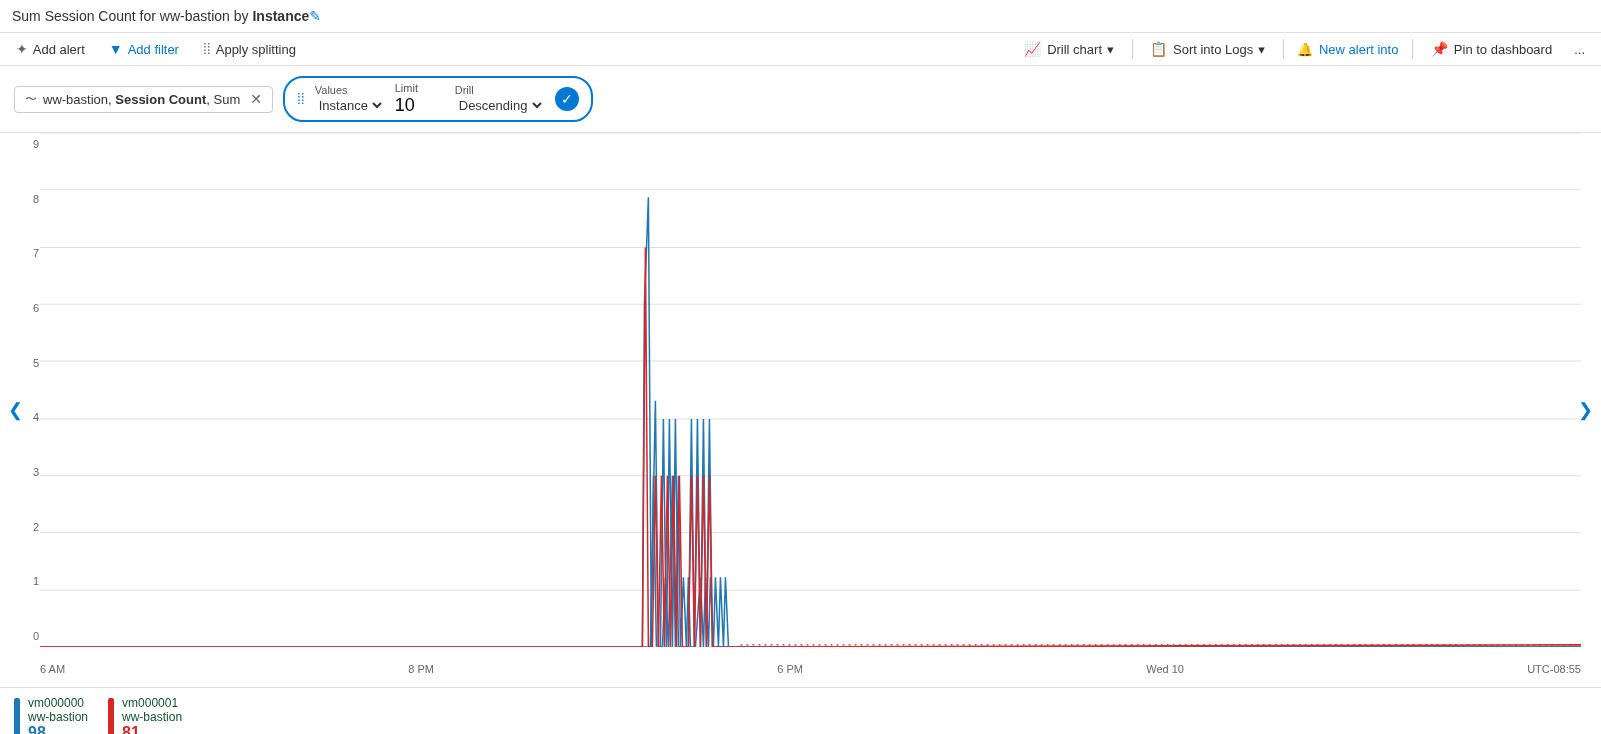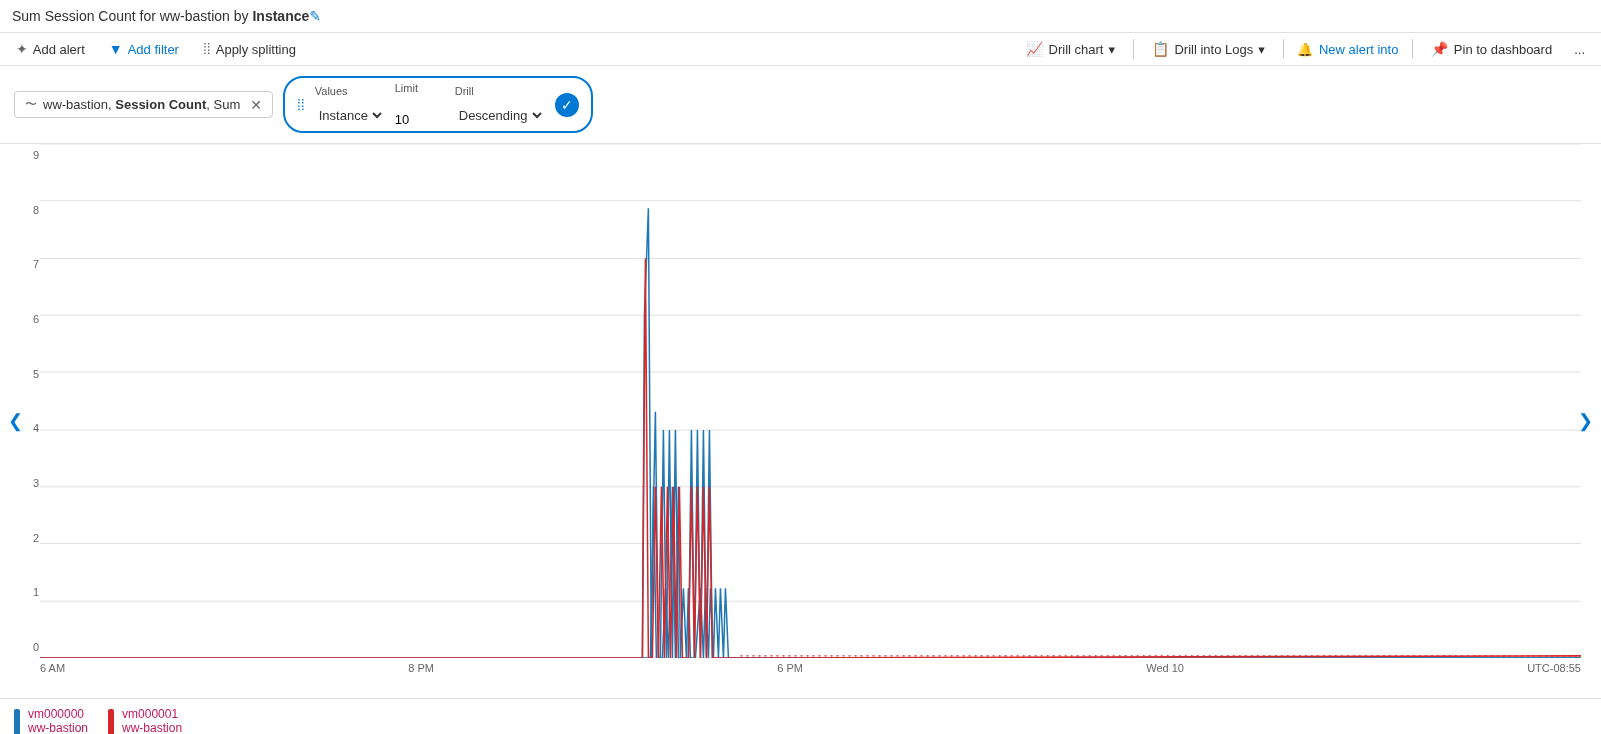--- a/index.html
+++ b/index.html
@@ -90,39 +90,38 @@
       gap: 10px;
       border: 2px solid #0078d4;
       border-radius: 20px;
       padding: 4px 12px;
       background: #fff;
     }
     .splitting-box .split-icon { color: #0078d4; font-size: 14px; }
     .split-field {
       display: flex;
       flex-direction: column;
-      gap: 10px;
+      gap: 1px;
     }
     .split-label { font-size: 11px; color: #555; }
     .split-select {
       border: none;
       outline: none;
       font-size: 13px;
       background: transparent;
       cursor: pointer;
       padding: 0;
       color: #333;
     }
     .split-input {
       border: none;
       outline: none;
-      font-size: 13px;
+      font-size: 18px;
       width: 50px;
       background: transparent;
-      margin-top: 8px;
     }
     .confirm-btn {
       background: #0078d4;
       border: none;
       border-radius: 50%;
       width: 24px;
       height: 24px;
       color: #fff;
       cursor: pointer;
       display: flex;
@@ -179,21 +178,21 @@
       width: 35px;
     }
 
     .x-axis {
       position: absolute;
       bottom: 0;
       left: 40px;
       right: 20px;
       height: 40px;
       display: flex;
-      align-items: flex-start;
+      align-items: center;
       justify-content: space-between;
       padding-top: 4px;
     }
     .x-tick {
       font-size: 11px;
       color: #666;
     }
 
     .legend {
       display: flex;
@@ -207,21 +206,21 @@
       align-items: flex-start;
       gap: 8px;
     }
     .legend-swatch {
       width: 6px;
       height: 40px;
       border-radius: 2px;
       flex-shrink: 0;
       margin-top: 2px;
     }
-    .legend-text { font-size: 12px; color: #be185d; }
+    .legend-text { font-size: 12px; color: #14532d; }
     .legend-value { font-size: 16px; font-weight: 700; }
 
     .divider-v {
       width: 1px;
       height: 20px;
       background: #ccc;
     }
   </style>
 </head>
 <body>
@@ -252,21 +251,21 @@
   </div>
   <div class="toolbar-right">
     <button class="toolbar-btn">
       <span class="btn-icon">📈</span>
       <span>Drill chart</span>
       <span>▾</span>
     </button>
     <div class="divider-v"></div>
     <button class="toolbar-btn">
       <span class="btn-icon">📋</span>
-      <span>Drill into Logs</span>
+      <span>Sort into Logs</span>
       <span>▾</span>
     </button>
     <div class="divider-v"></div>
     <button class="new-alert-btn">
       <span>🔔</span>
       <span>New alert into</span>
     </button>
     <div class="divider-v"></div>
     <button class="toolbar-btn">
       <span class="btn-icon">📌</span>

